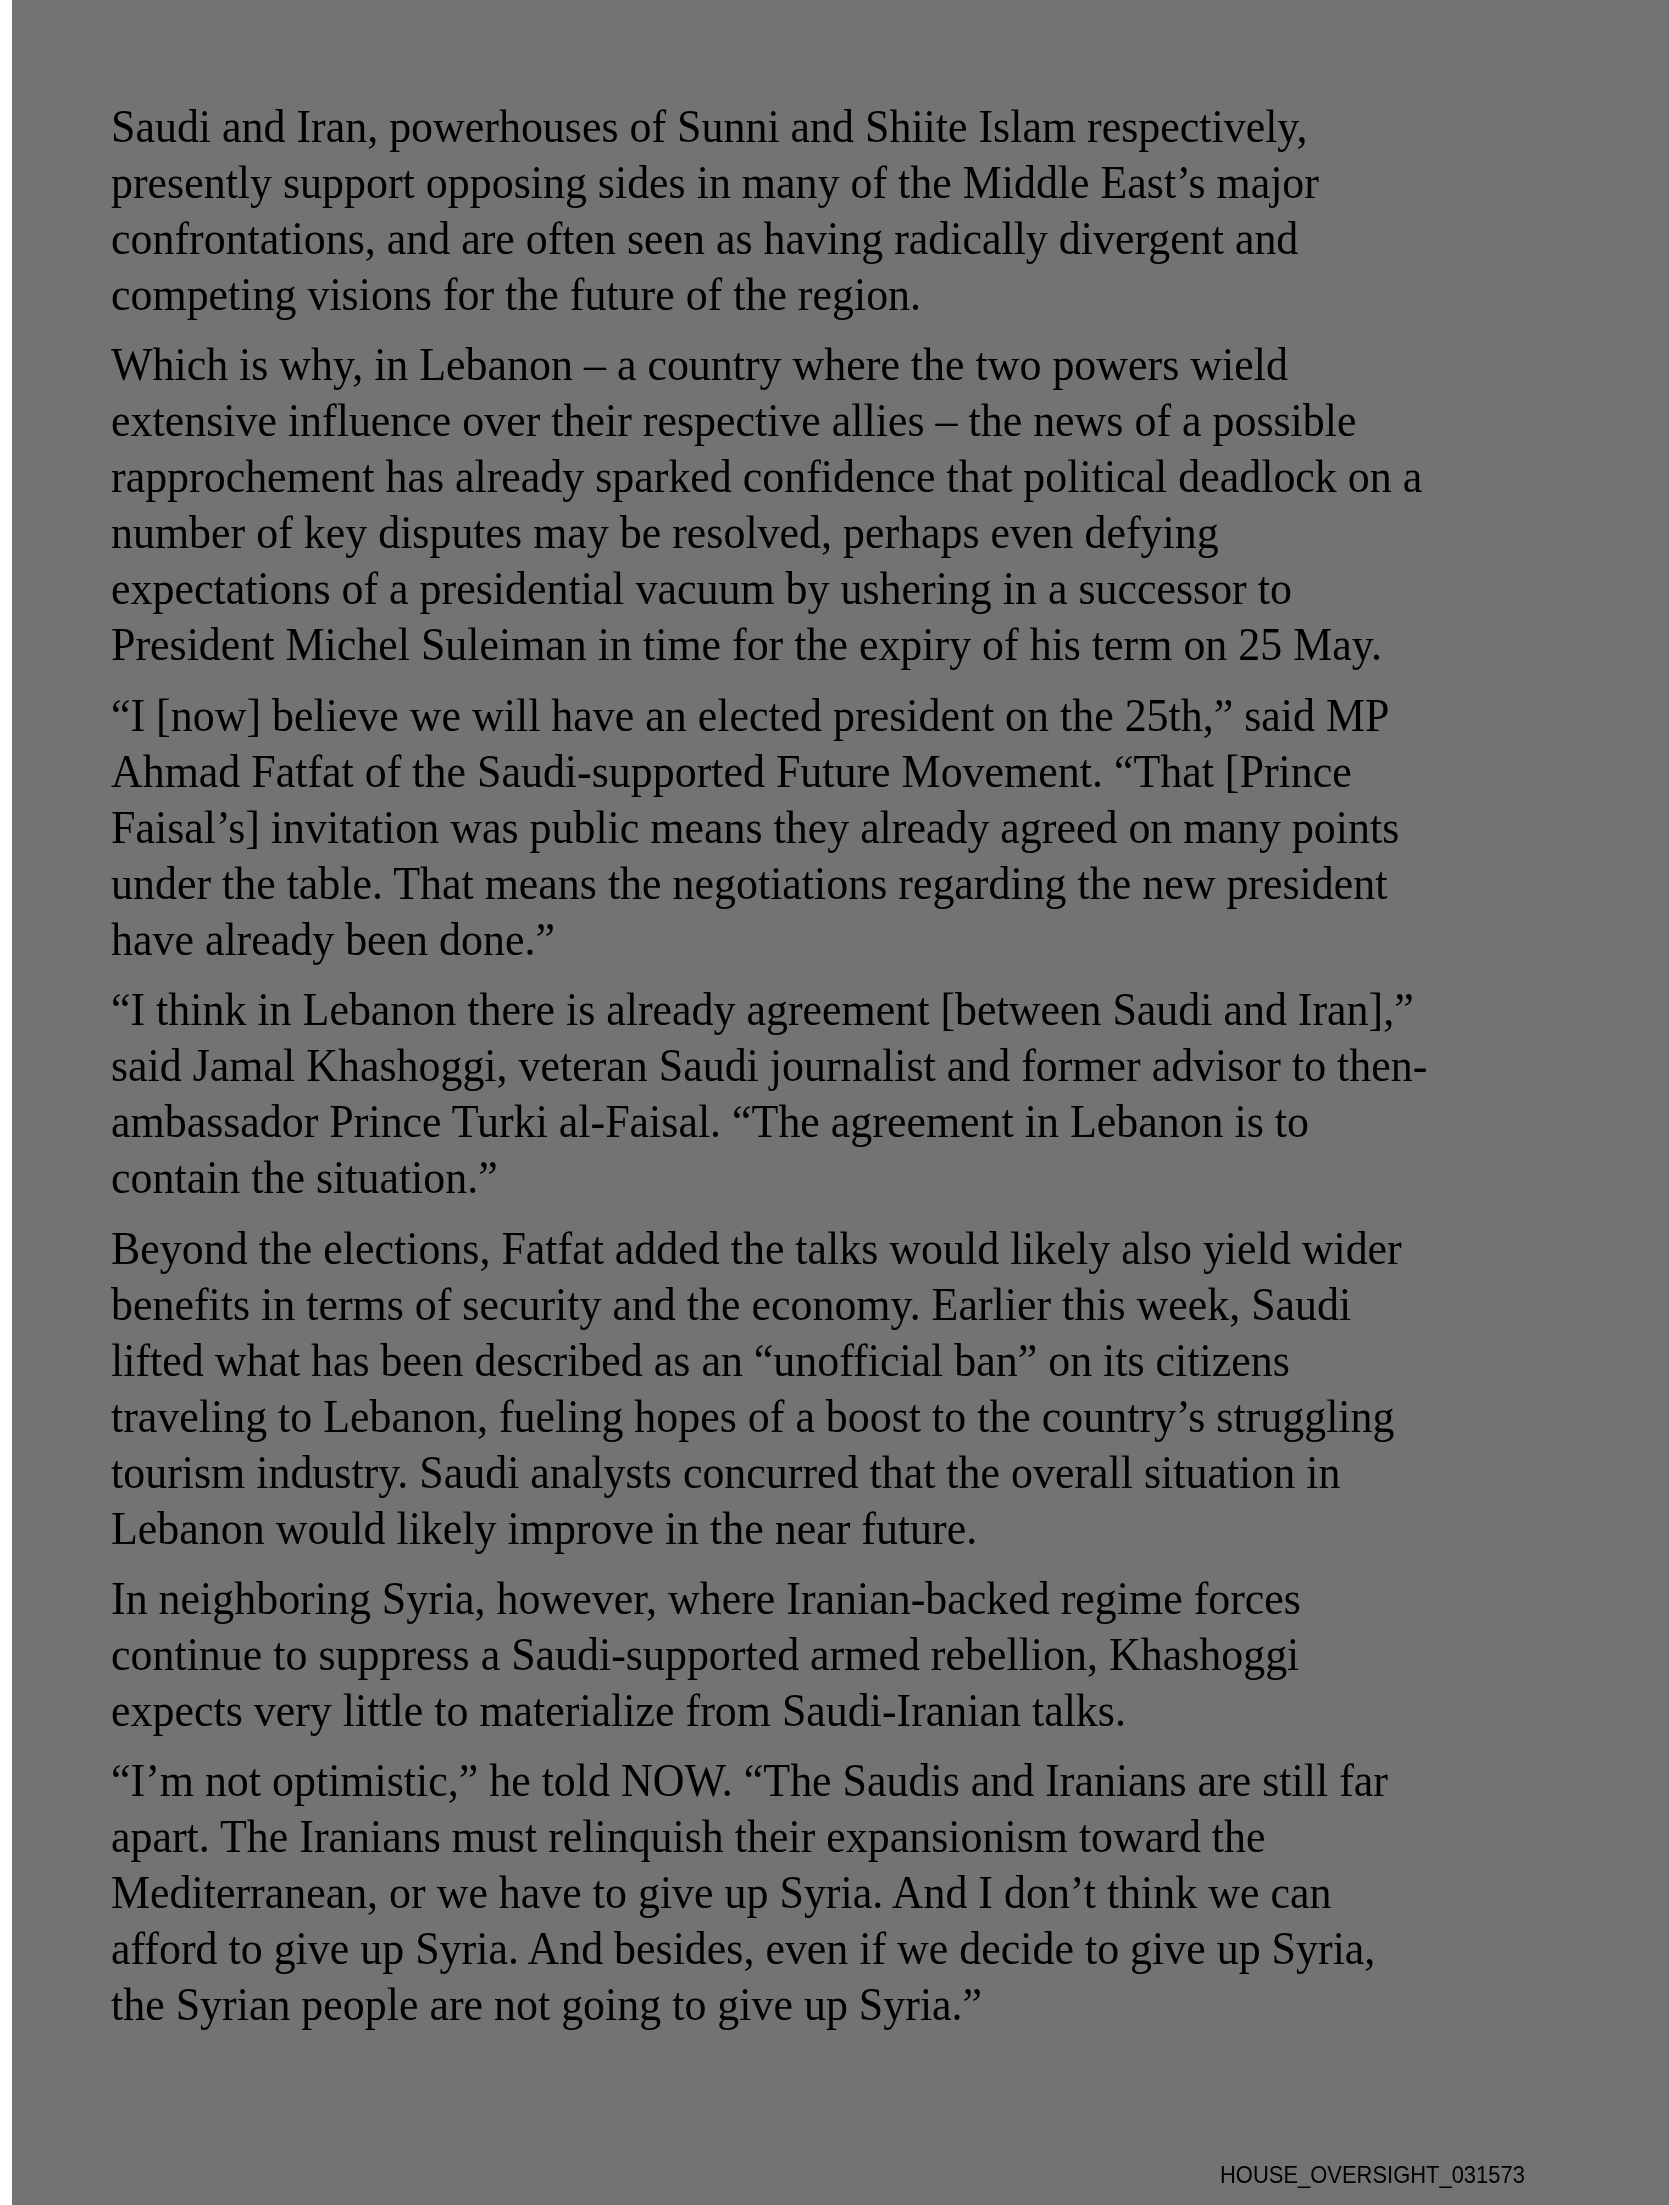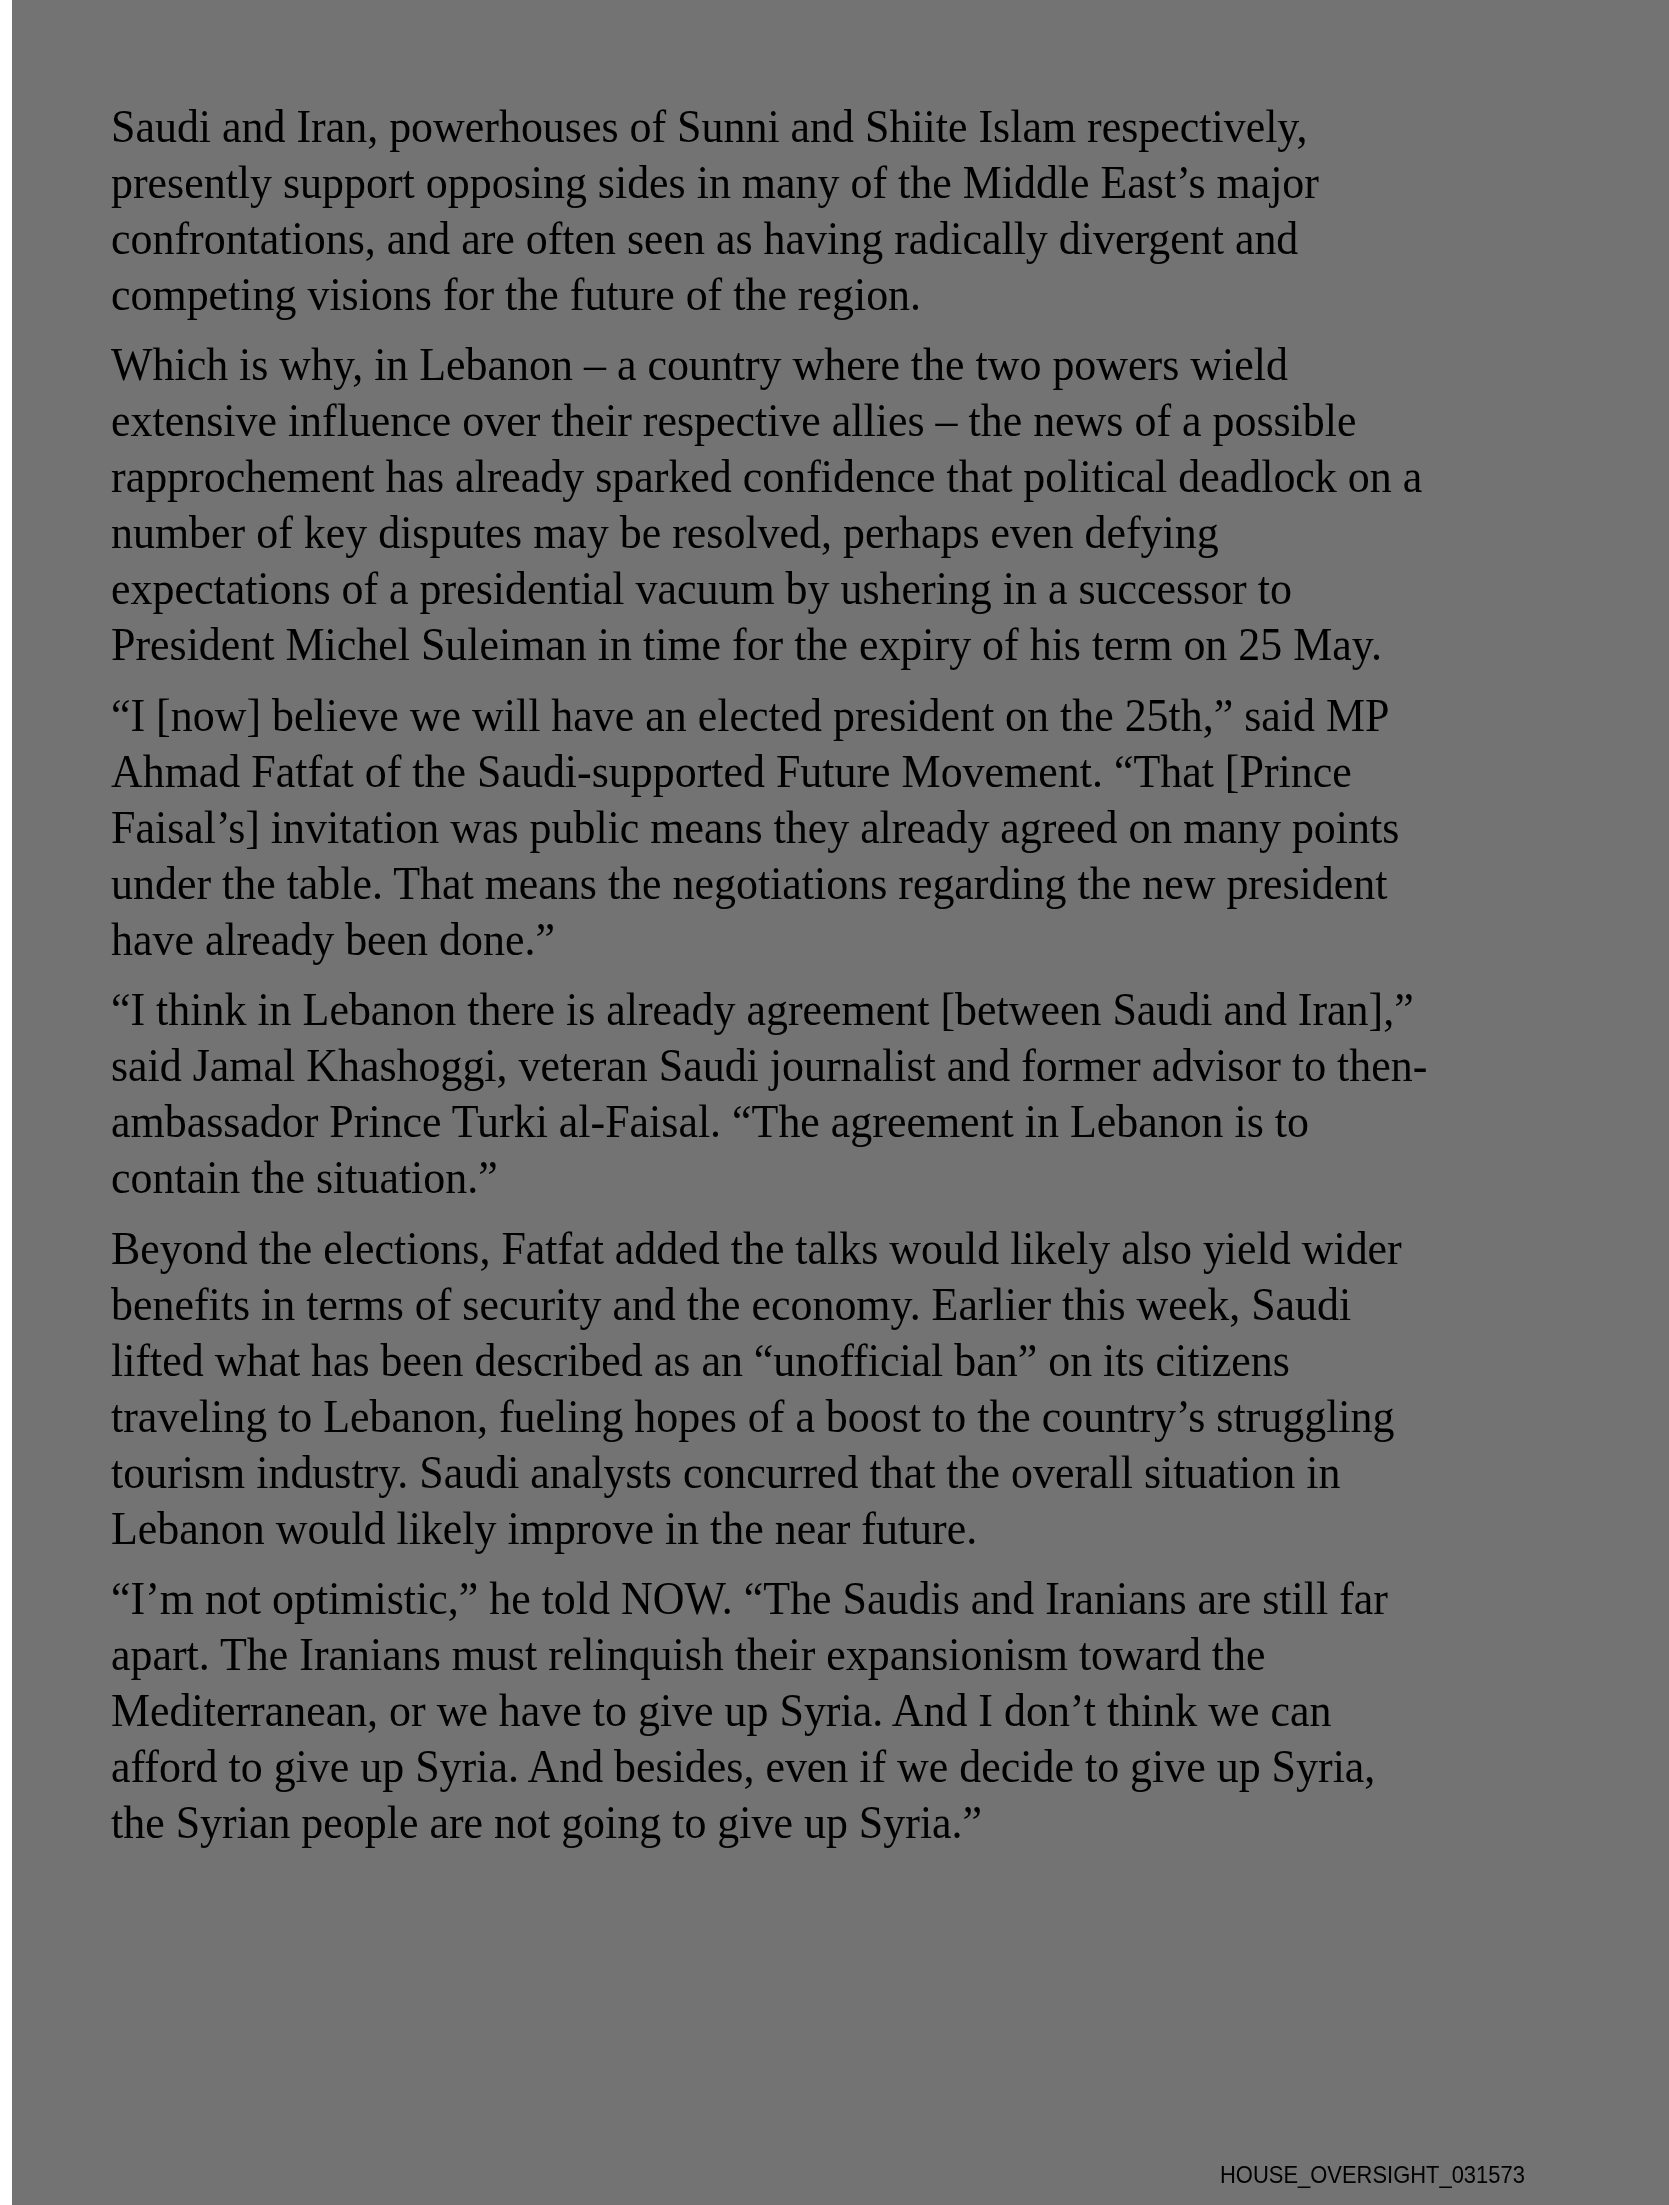--- a/index.html
+++ b/index.html
@@ -96,20 +96,25 @@
 
     <p class="para">
       <span class="line">Beyond the elections, Fatfat added the talks would likely also yield wider</span>
       <span class="line">benefits in terms of security and the economy. Earlier this week, Saudi</span>
       <span class="line">lifted what has been described as an “unofficial ban” on its citizens</span>
       <span class="line">traveling to Lebanon, fueling hopes of a boost to the country’s struggling</span>
       <span class="line">tourism industry. Saudi analysts concurred that the overall situation in</span>
       <span class="line">Lebanon would likely improve in the near future.</span>
     </p>
 
+    <p class="para">
+      <span class="line">In neighboring Syria, however, where Iranian-backed regime forces</span>
+      <span class="line">continue to suppress a Saudi-supported armed rebellion, Khashoggi</span>
+      <span class="line">expects very little to materialize from Saudi-Iranian talks.</span>
+    </p>
 
     <p class="para">
       <span class="line">“I’m not optimistic,” he told NOW. “The Saudis and Iranians are still far</span>
       <span class="line">apart. The Iranians must relinquish their expansionism toward the</span>
       <span class="line">Mediterranean, or we have to give up Syria. And I don’t think we can</span>
       <span class="line">afford to give up Syria. And besides, even if we decide to give up Syria,</span>
       <span class="line">the Syrian people are not going to give up Syria.”</span>
     </p>
 
   </div>

